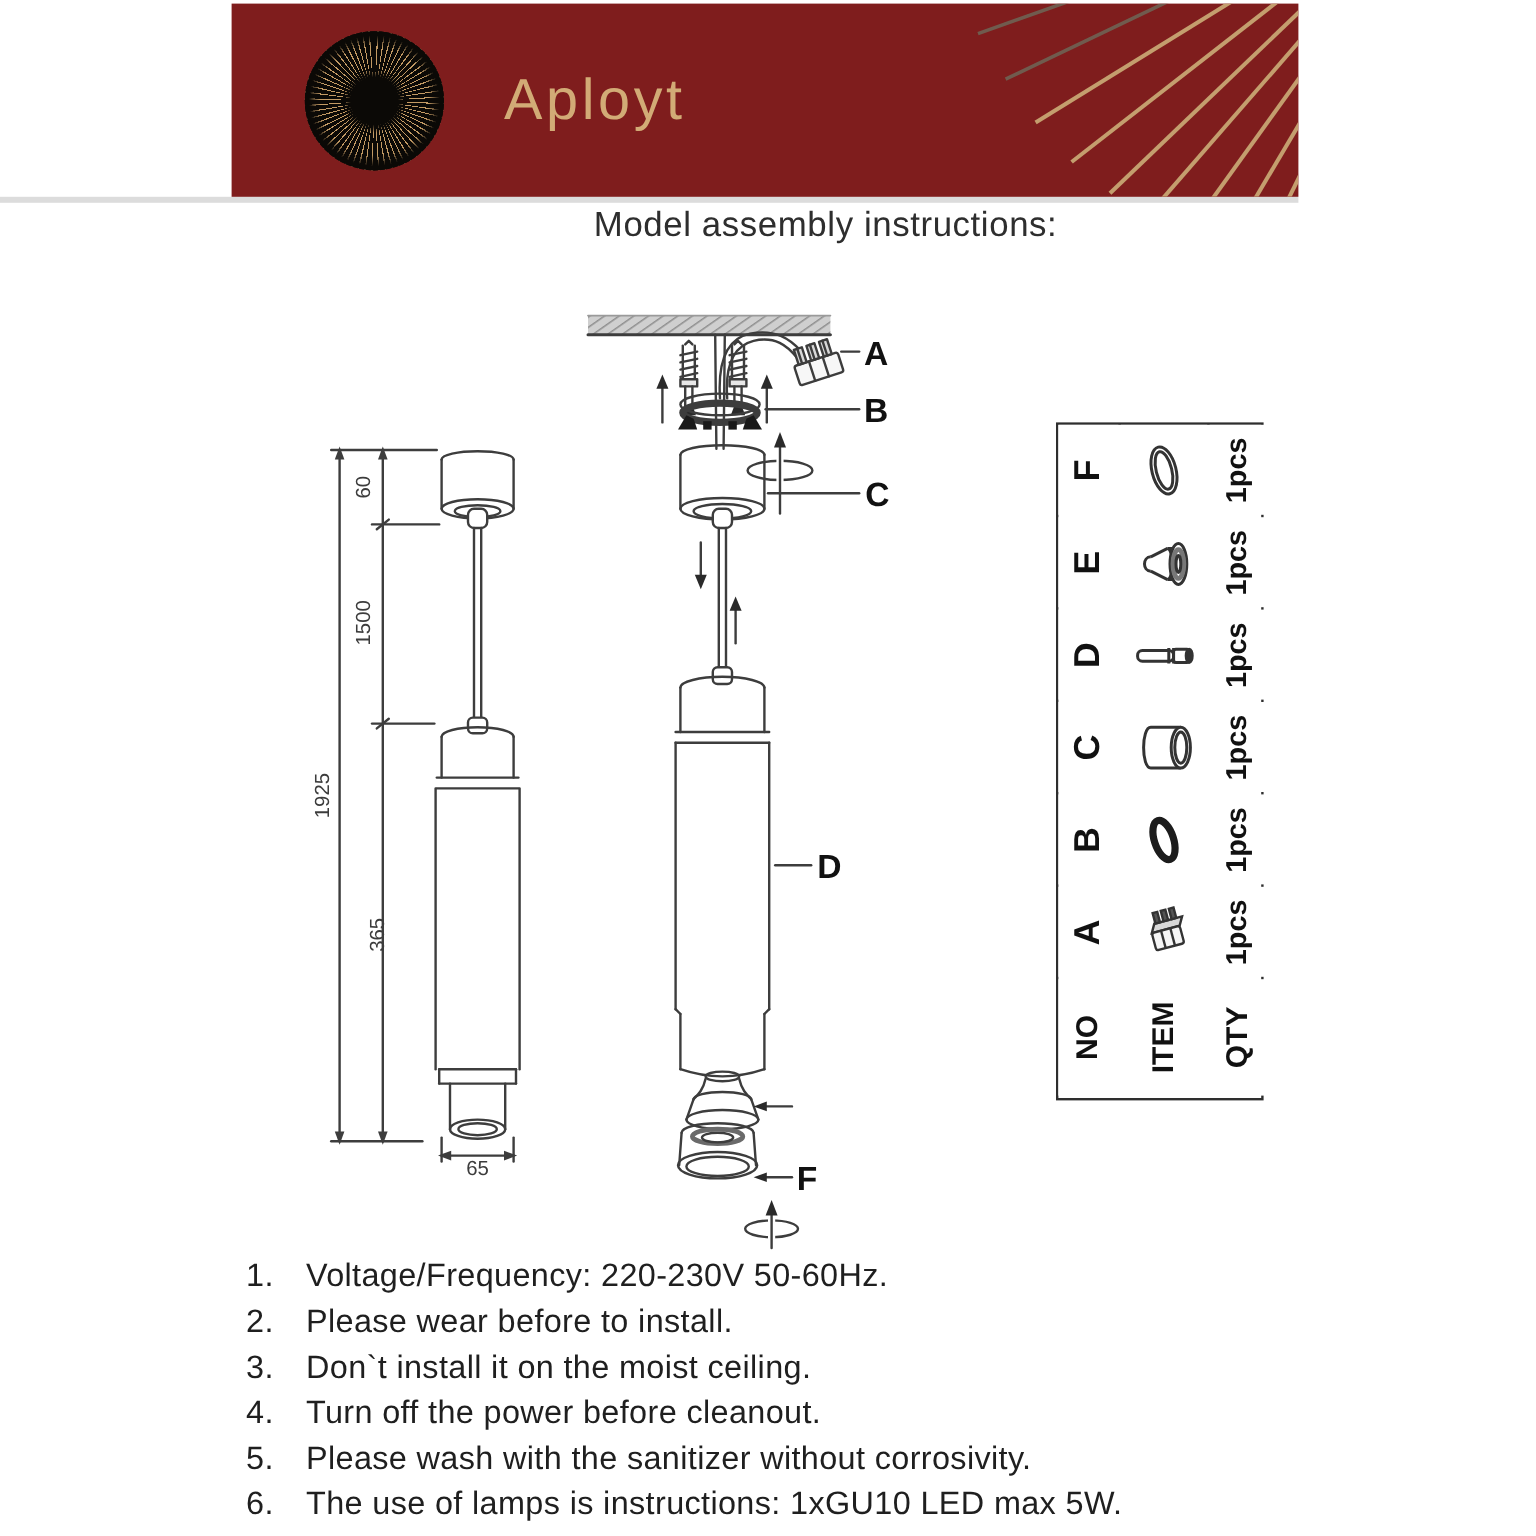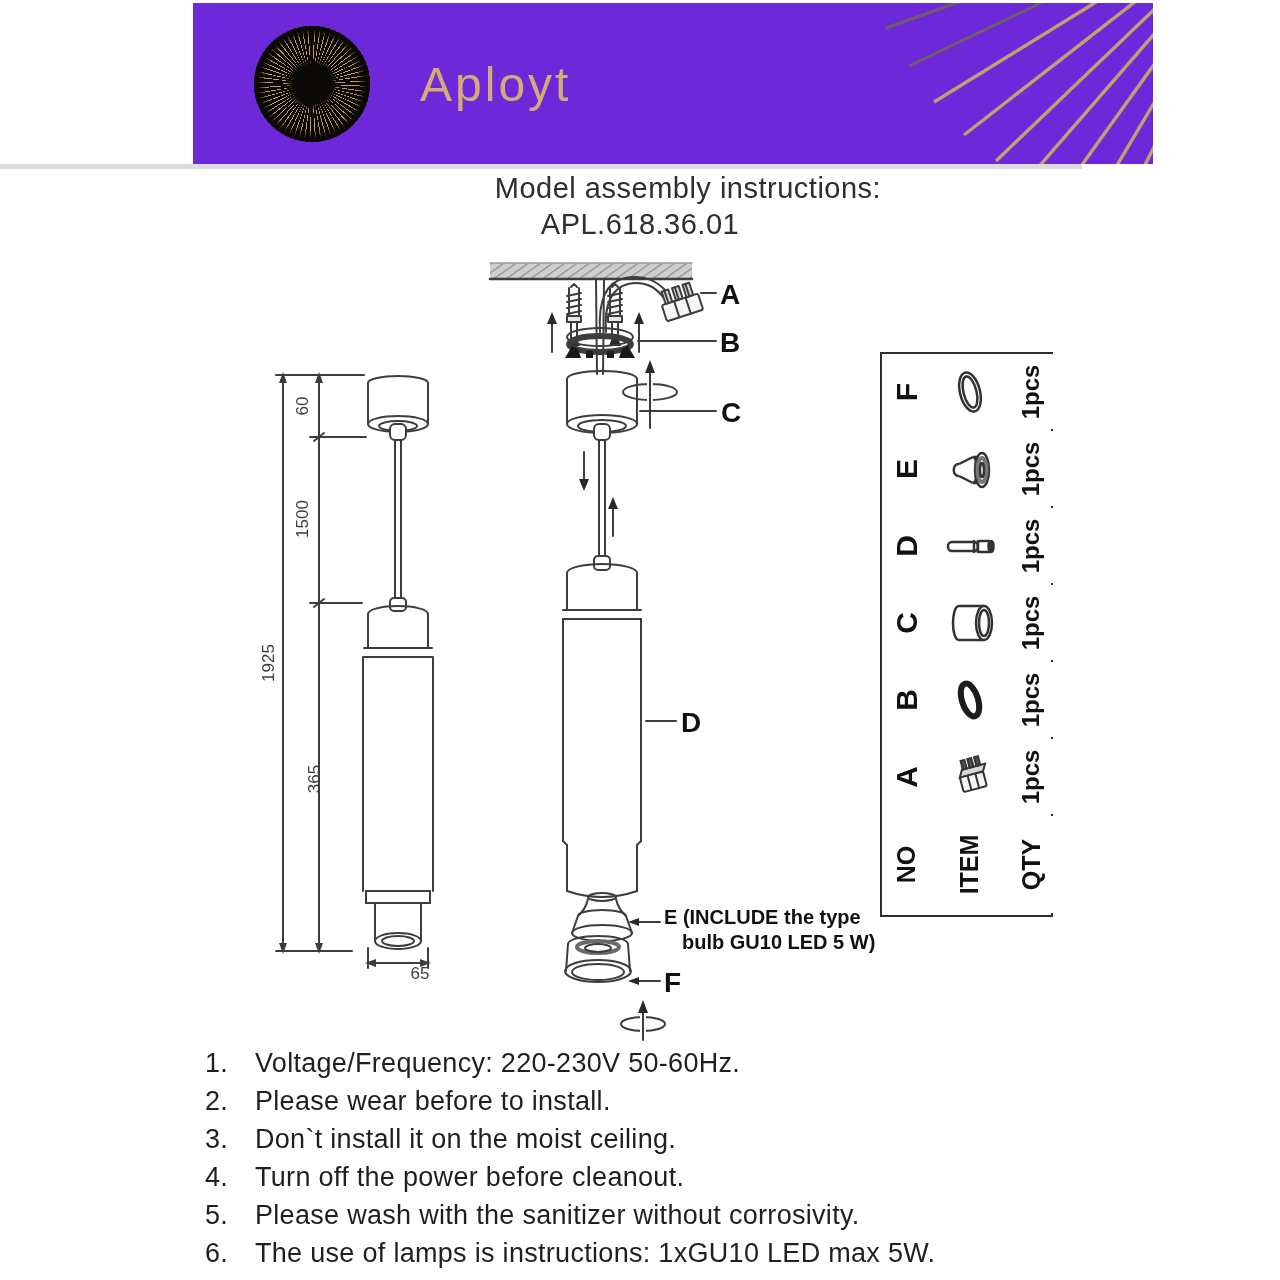--- a/index.html
+++ b/index.html
@@ -1,21 +1,21 @@
 <!DOCTYPE html>
 <html><head>
 <meta charset="utf-8">
 <style>
   html,body{margin:0;padding:0;background:#ffffff;}
   .page{position:relative;width:1280px;height:1280px;background:#ffffff;overflow:hidden;
         font-family:"Liberation Sans", sans-serif;color:#1d1d1d;}
 
   
-  .banner{position:absolute;left:193px;top:3px;width:960px;height:161px;
-          background:#6d28d9;overflow:hidden;}
+  .banner{position:absolute;left:193px;top:3px;width:889px;height:161px;
+          background:#7f1d1d;overflow:hidden;}
   .banner-underline{position:absolute;left:0;top:164px;width:1082px;height:5px;background:#dcdcdc;}
   .logo{position:absolute;left:61px;top:23px;width:116px;height:116px;border-radius:50%;
         background:repeating-conic-gradient(from 0deg,#0b0906 0deg 2.2deg,#c39a64 2.2deg 3.4deg,#0b0906 3.4deg 5.6deg);}
   .logo::after{content:"";position:absolute;inset:0;border-radius:50%;
         background:radial-gradient(circle closest-side,#0b0906 0 34%,rgba(11,9,6,0) 46% 78%,#0b0906 94%);}
   .brand-name{position:absolute;left:227px;top:50%;transform:translateY(-50%);
         font-size:48px;letter-spacing:3px;color:#d2ab76;font-weight:400;}
   .banner-rays{position:absolute;right:0;top:0;}
 
   
@@ -76,21 +76,20 @@
         <line x1="548" y1="-115" x2="328" y2="191"></line>
         <line x1="548" y1="-115" x2="360" y2="203"></line>
         <line x1="548" y1="-115" x2="388" y2="211"></line>
         <line x1="548" y1="-115" x2="413" y2="217"></line>
         <line x1="548" y1="-115" x2="432" y2="221"></line>
       </g>
     </svg>
   </div>
 
   <div class="title">Model assembly instructions:</div>
-  <div class="model-code">APL.618.36.01</div>
 
   <svg class="lineart" width="1280" height="1280" viewBox="0 0 1280 1280">
     <defs>
       <pattern id="hatch" width="7" height="16" patternTransform="rotate(55)" patternUnits="userSpaceOnUse">
         <rect width="7" height="16" fill="#cfcfcf"></rect>
         <line x1="0" y1="0" x2="0" y2="16" stroke="#8f8f8f" stroke-width="2.5"></line>
       </pattern>
     </defs>
 
     <g stroke="#3d3d3d" stroke-width="2" fill="none" stroke-linecap="round" stroke-linejoin="round">
@@ -300,30 +299,26 @@
         <polygon points="628,981 639,977 639,985" fill="#2a2a2a" stroke="none"></polygon>
       </g>
     </g>
   </svg>
 
   <div class="part-label" style="left:720px;top:279px;">A</div>
   <div class="part-label" style="left:720px;top:327px;">B</div>
   <div class="part-label" style="left:721px;top:397px;">C</div>
   <div class="part-label" style="left:681px;top:707px;">D</div>
   <div class="part-label" style="left:664px;top:967px;">F</div>
-  <div class="e-note">
-    <span class="l1">E (INCLUDE the type</span>
-    <span class="l2">bulb GU10  LED 5 W)</span>
-  </div>
 
   <div class="dim-label" style="left:303px;top:406px;">60</div>
   <div class="dim-label" style="left:303px;top:519px;">1500</div>
   <div class="dim-label" style="left:269px;top:663px;">1925</div>
   <div class="dim-label" style="left:315px;top:779px;">365</div>
-  <div class="dim-label horiz" style="left:420px;top:974px;">65</div>
+  <div class="dim-label horiz" style="left:398px;top:974px;">65</div>
 
   <div class="parts-table">
 
     <div class="cell">
         <span class="rot letter">F</span>
       </div>
     <div class="cell">
       <svg width="64" height="64" viewBox="0 0 64 64">
         <g transform="rotate(-14 32 32)" stroke="#333" stroke-width="2.5" fill="none">
           <ellipse cx="32" cy="32" rx="10" ry="20"></ellipse>

